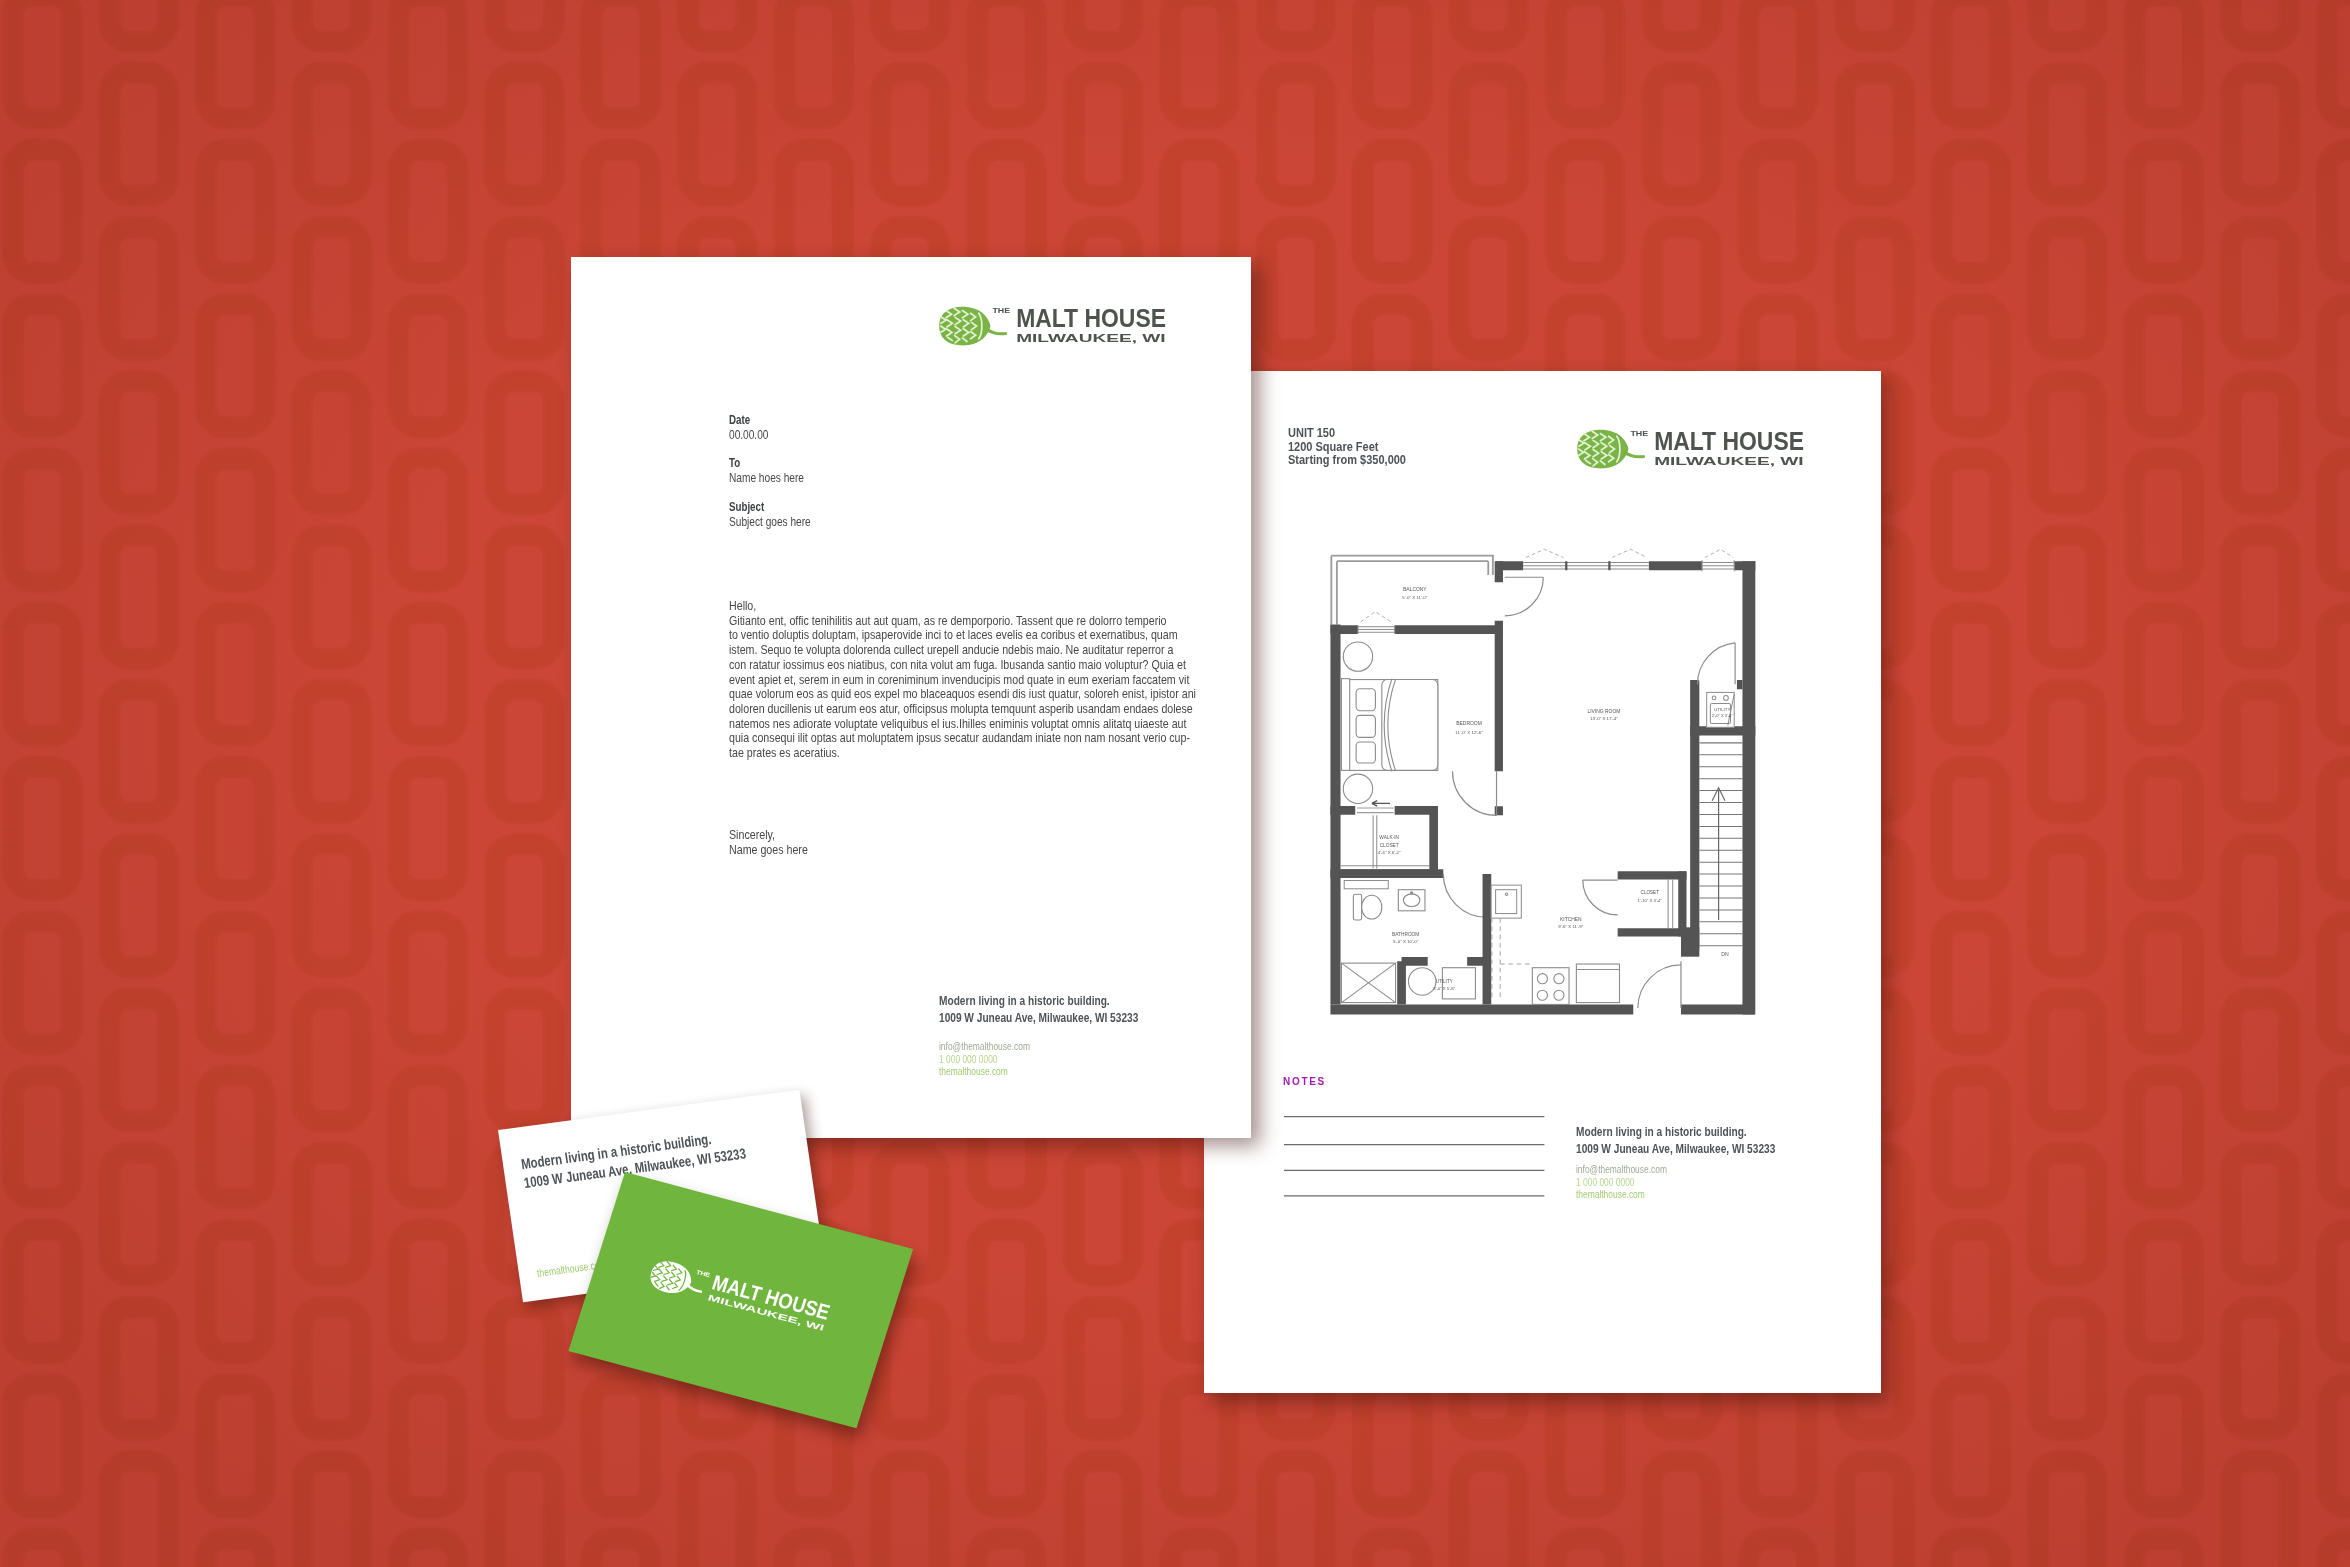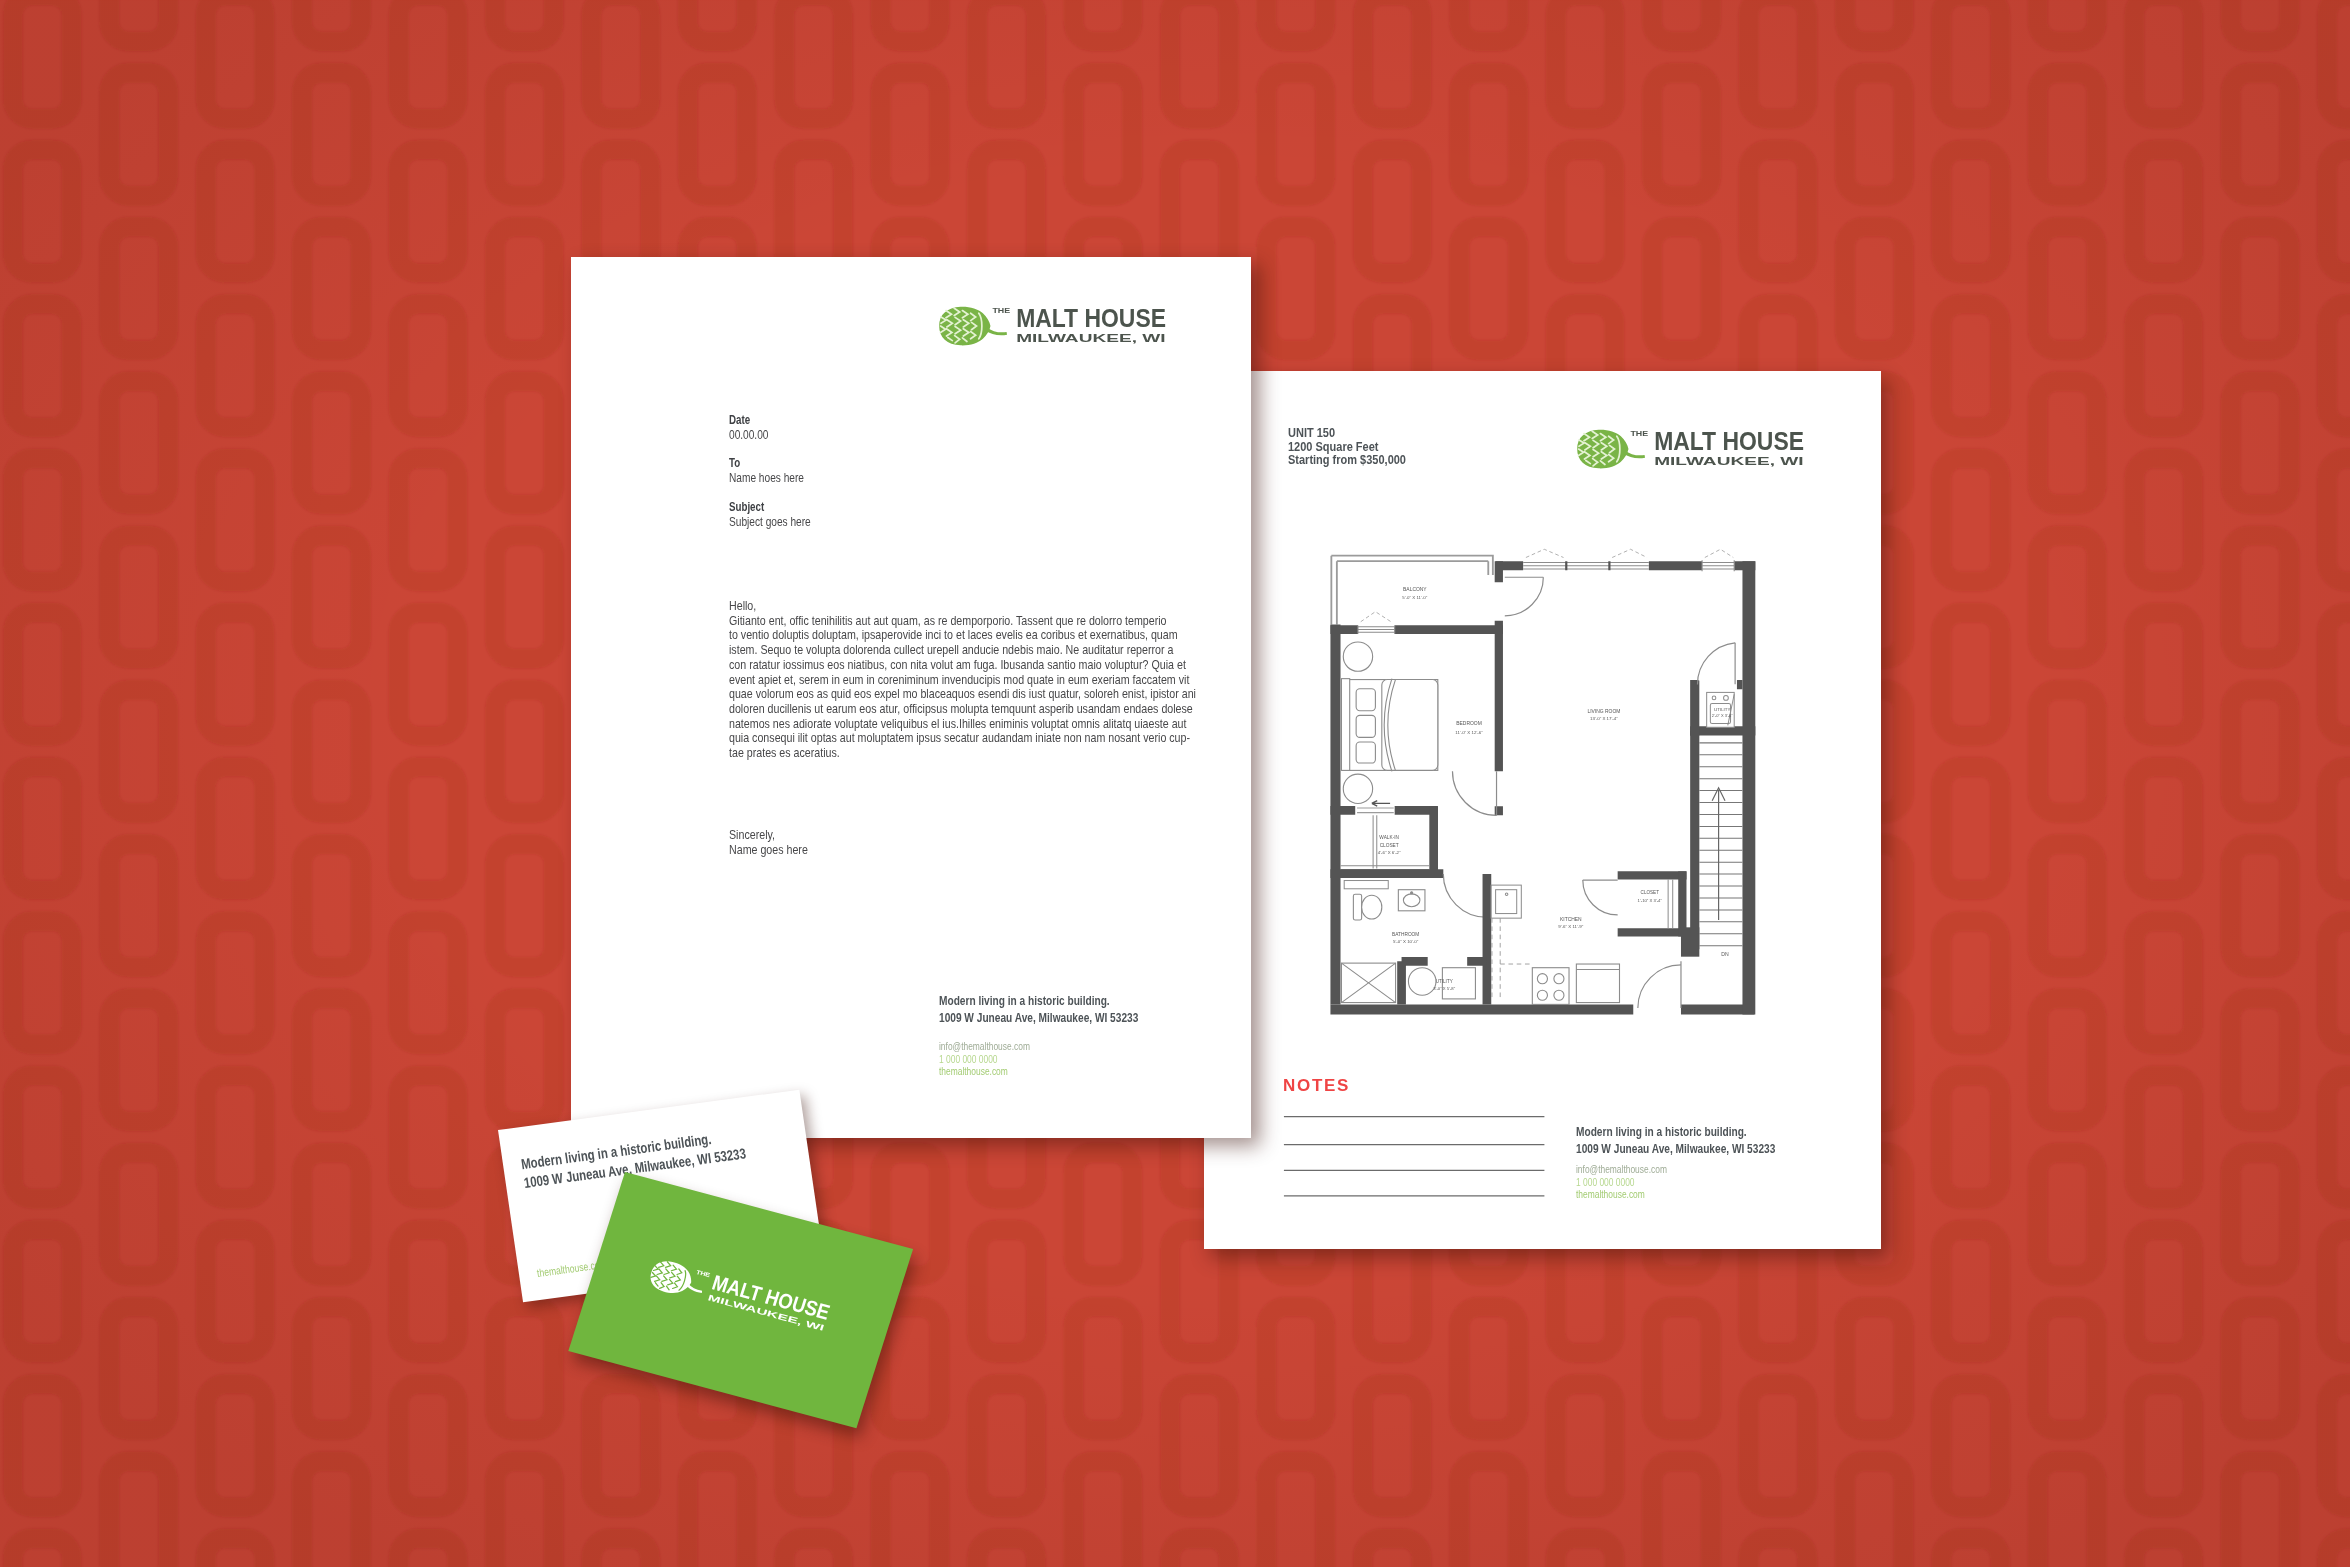--- a/index.html
+++ b/index.html
@@ -31,21 +31,21 @@
         <rect x="135" y="-67" width="64" height="134" rx="21"></rect>
       </g>
     </pattern>
   </defs>
   <rect x="0" y="0" width="2560" height="1707" fill="#cb4636"></rect>
   <rect x="-10" y="-10" width="2580" height="1727" fill="url(#arches)" filter="url(#soft)"></rect>
 </svg>
 
 <div class="abs" style="left:0;top:0;width:2351px;height:1568px;background:radial-gradient(ellipse 1469px 1010px at 52% 46%, rgba(0,0,0,0) 55%, rgba(60,10,5,0.10) 100%);"></div>
 
-<div class="page" id="page2" style="left:1204px;top:371px;width:677px;height:878px;box-shadow:7.3px 9.2px 18.4px rgba(55,14,7,0.45);text-decoration:underline;">
+<div class="page" id="page2" style="left:1204px;top:371px;width:677px;height:1022px;box-shadow:7.3px 9.2px 18.4px rgba(55,14,7,0.45);text-decoration:underline;">
 
   <div class="abs sqz3 ft1" style="left:84px;top:56px;font-size:12.5px;line-height:13.6px;">UNIT 150<br>1200 Square Feet<br>Starting from $350,000</div>
 
   <svg class="abs" style="left:372px;top:58px;" width="231" height="41" viewBox="0 0 252 45">
     <g>
       <path fill="#7ab447" d="M 24,0.8 C 9,1.5 0.5,9.5 0.5,22 C 0.5,34.5 9,42.5 24,43.2 C 34,43.6 43,41 48.5,36 C 53,32 56,26.5 56.8,22 C 56,17.5 53,12 48.5,8 C 43,3 34,0.4 24,0.8 Z"></path>
       <path fill="#7ab447" d="M 52.5,23.5 C 59,27.8 66,29.8 74.5,28.6 L 75,31.6 C 65.5,33.4 57.5,31 51,26.8 Z"></path>
       <g fill="none" stroke="#e4f2d2" stroke-width="1.9" stroke-linecap="round">
         <path d="M 2.5,12 L 8,15.5 L 2.5,19"></path>
         <path d="M 2,22 L 7.5,25.5 L 2,29"></path>
@@ -302,21 +302,21 @@
         <text x="170" y="239" font-size="4.8">11'-0" X 12'-6"</text>
       </g>
 
       <g fill="#555555" text-anchor="middle">
         <text x="317" y="216" font-size="5.4">LIVING ROOM</text>
         <text x="317" y="224" font-size="4.8">13'-0" X 17'-4"</text>
       </g>
     </g>
   </svg>
 
-  <div class="abs" style="left:79px;top:705px;font-weight:bold;font-size:17px;letter-spacing:1.7px;color:#ef4444;">NOTES</div>
+  <div class="abs" style="left:79px;top:705px;font-weight:bold;font-size:10px;letter-spacing:1.7px;color:#a21caf;">NOTES</div>
 
   <svg class="abs" style="left:79px;top:740px;" width="266" height="92" viewBox="0 0 290 100">
     <g stroke="#6b6b6b" stroke-width="1.4" fill="none">
       <path d="M 1,6 L 285,6"></path>
         <path d="M 1,36.5 L 285,36.5"></path>
         <path d="M 1,64.5 L 285,64.5"></path>
         <path d="M 1,92.5 L 285,92.5"></path>
     </g>
   </svg>
 

